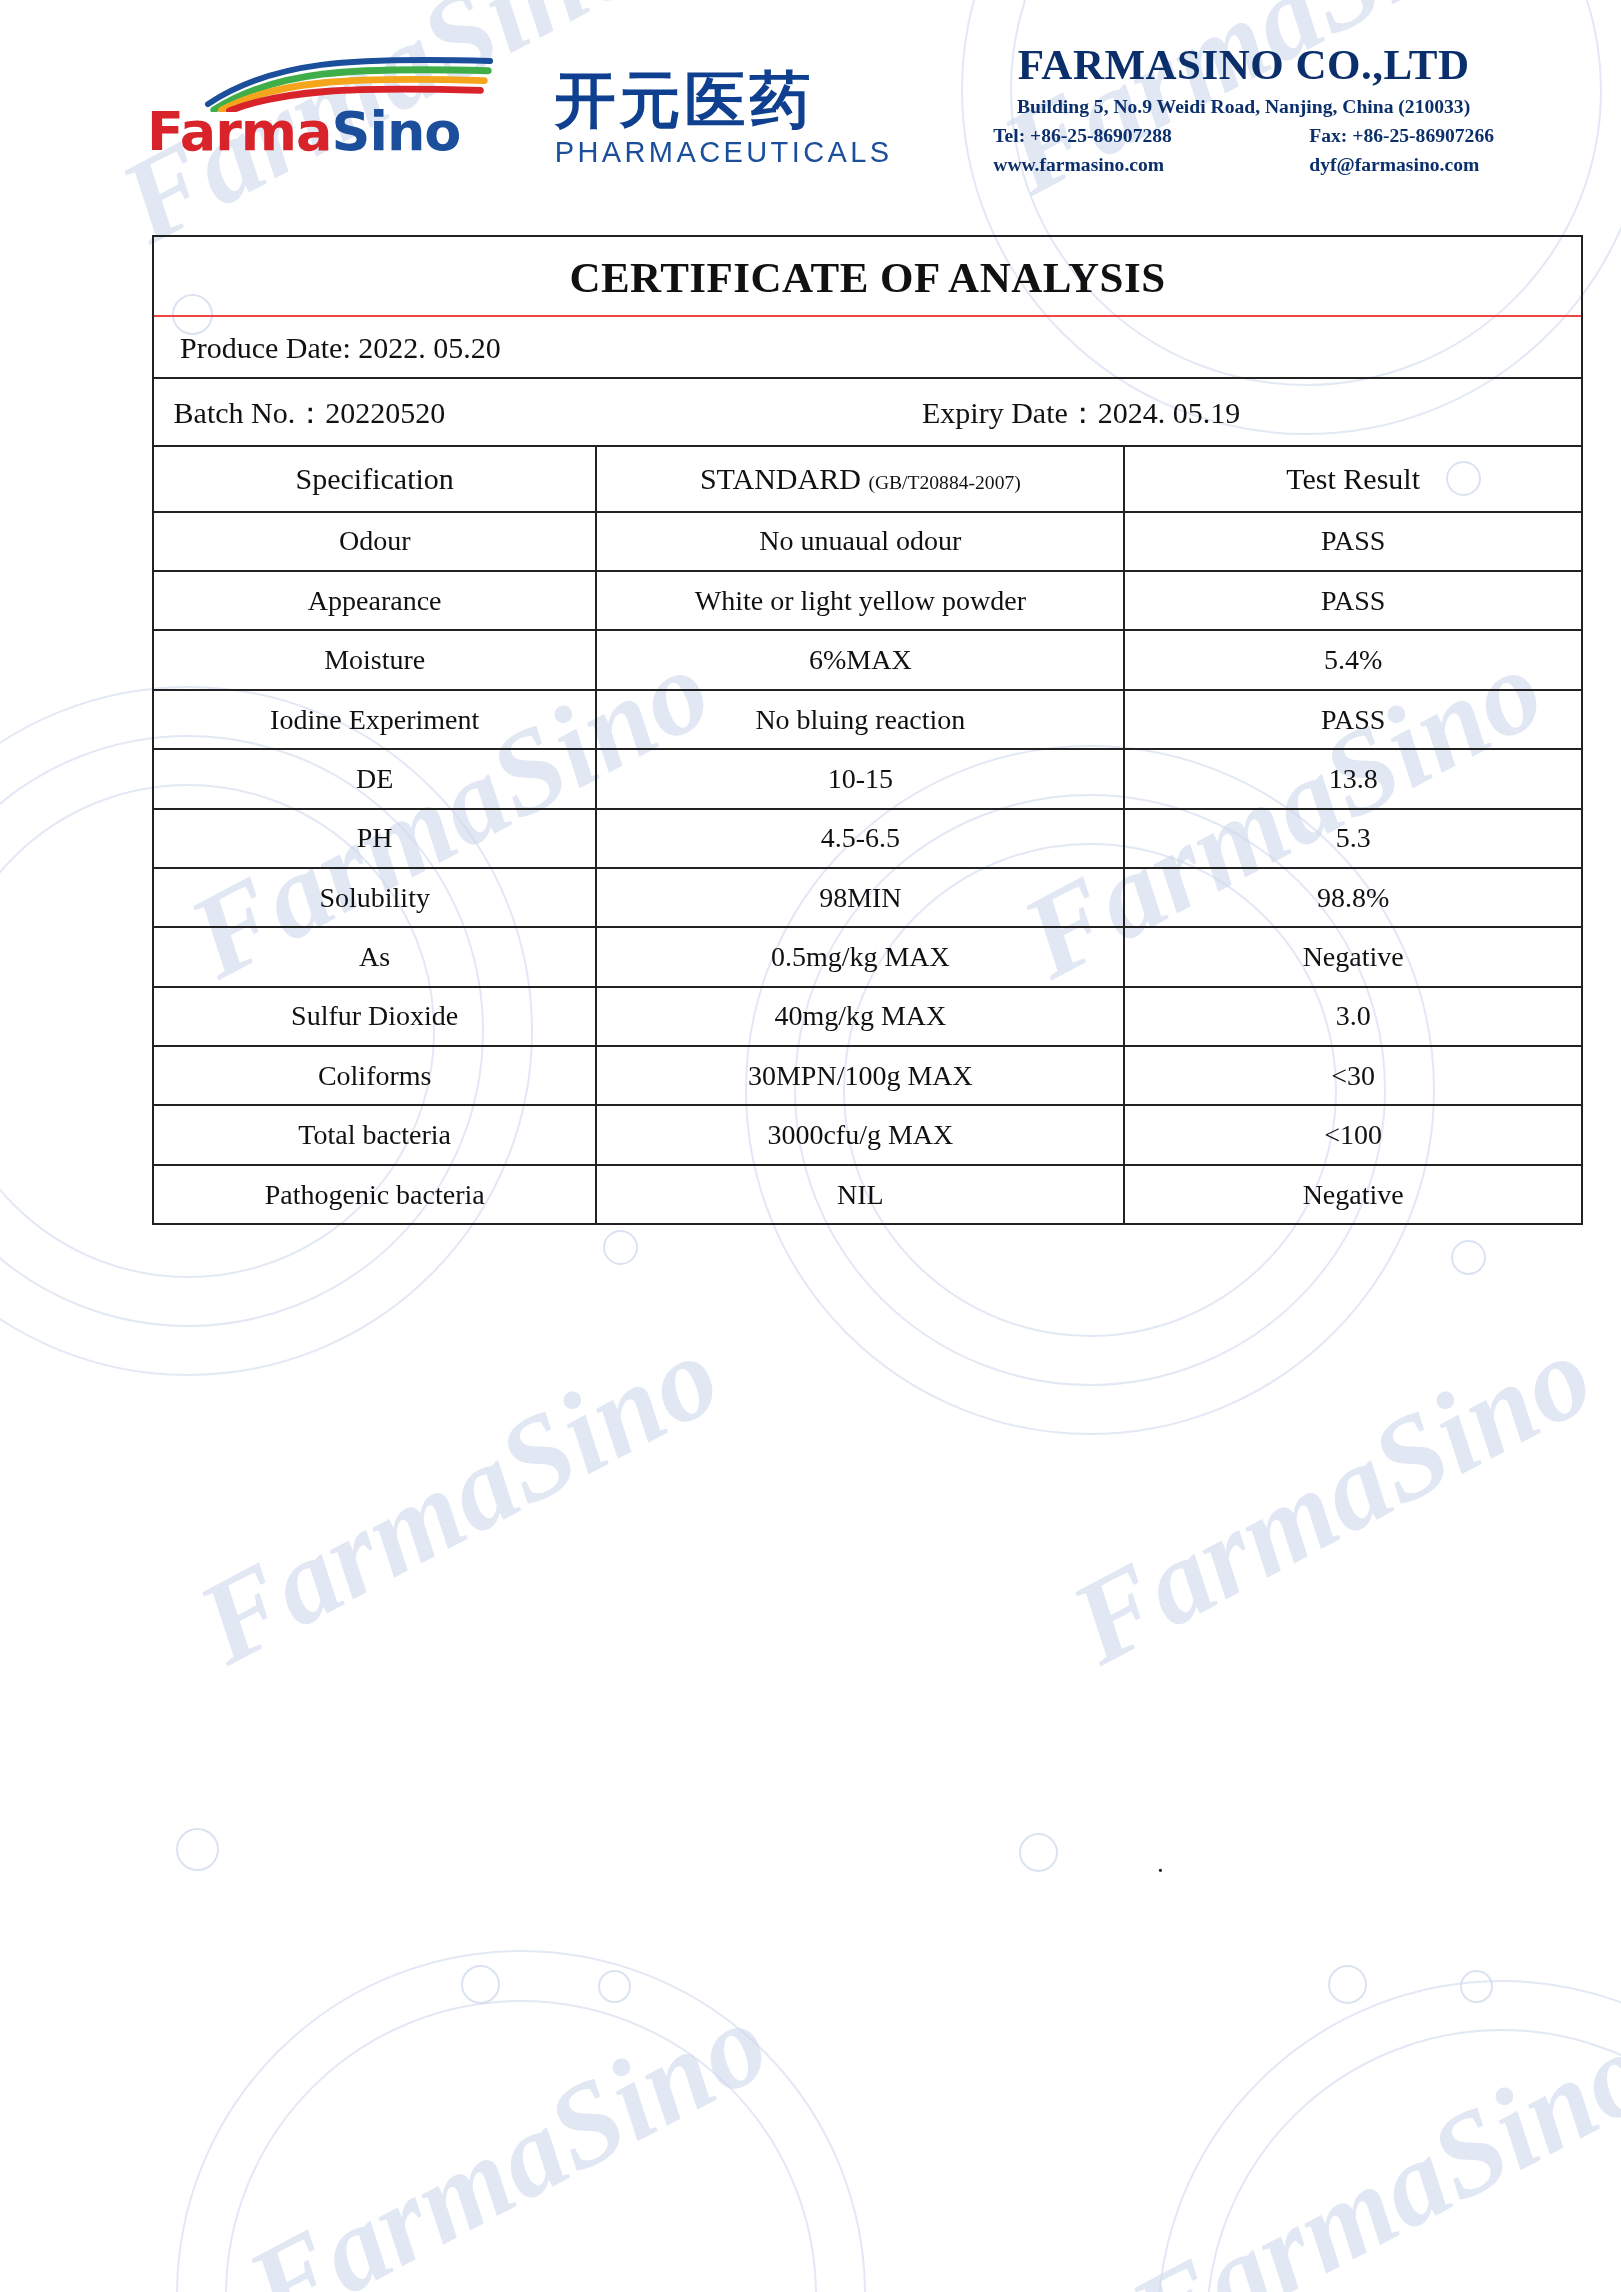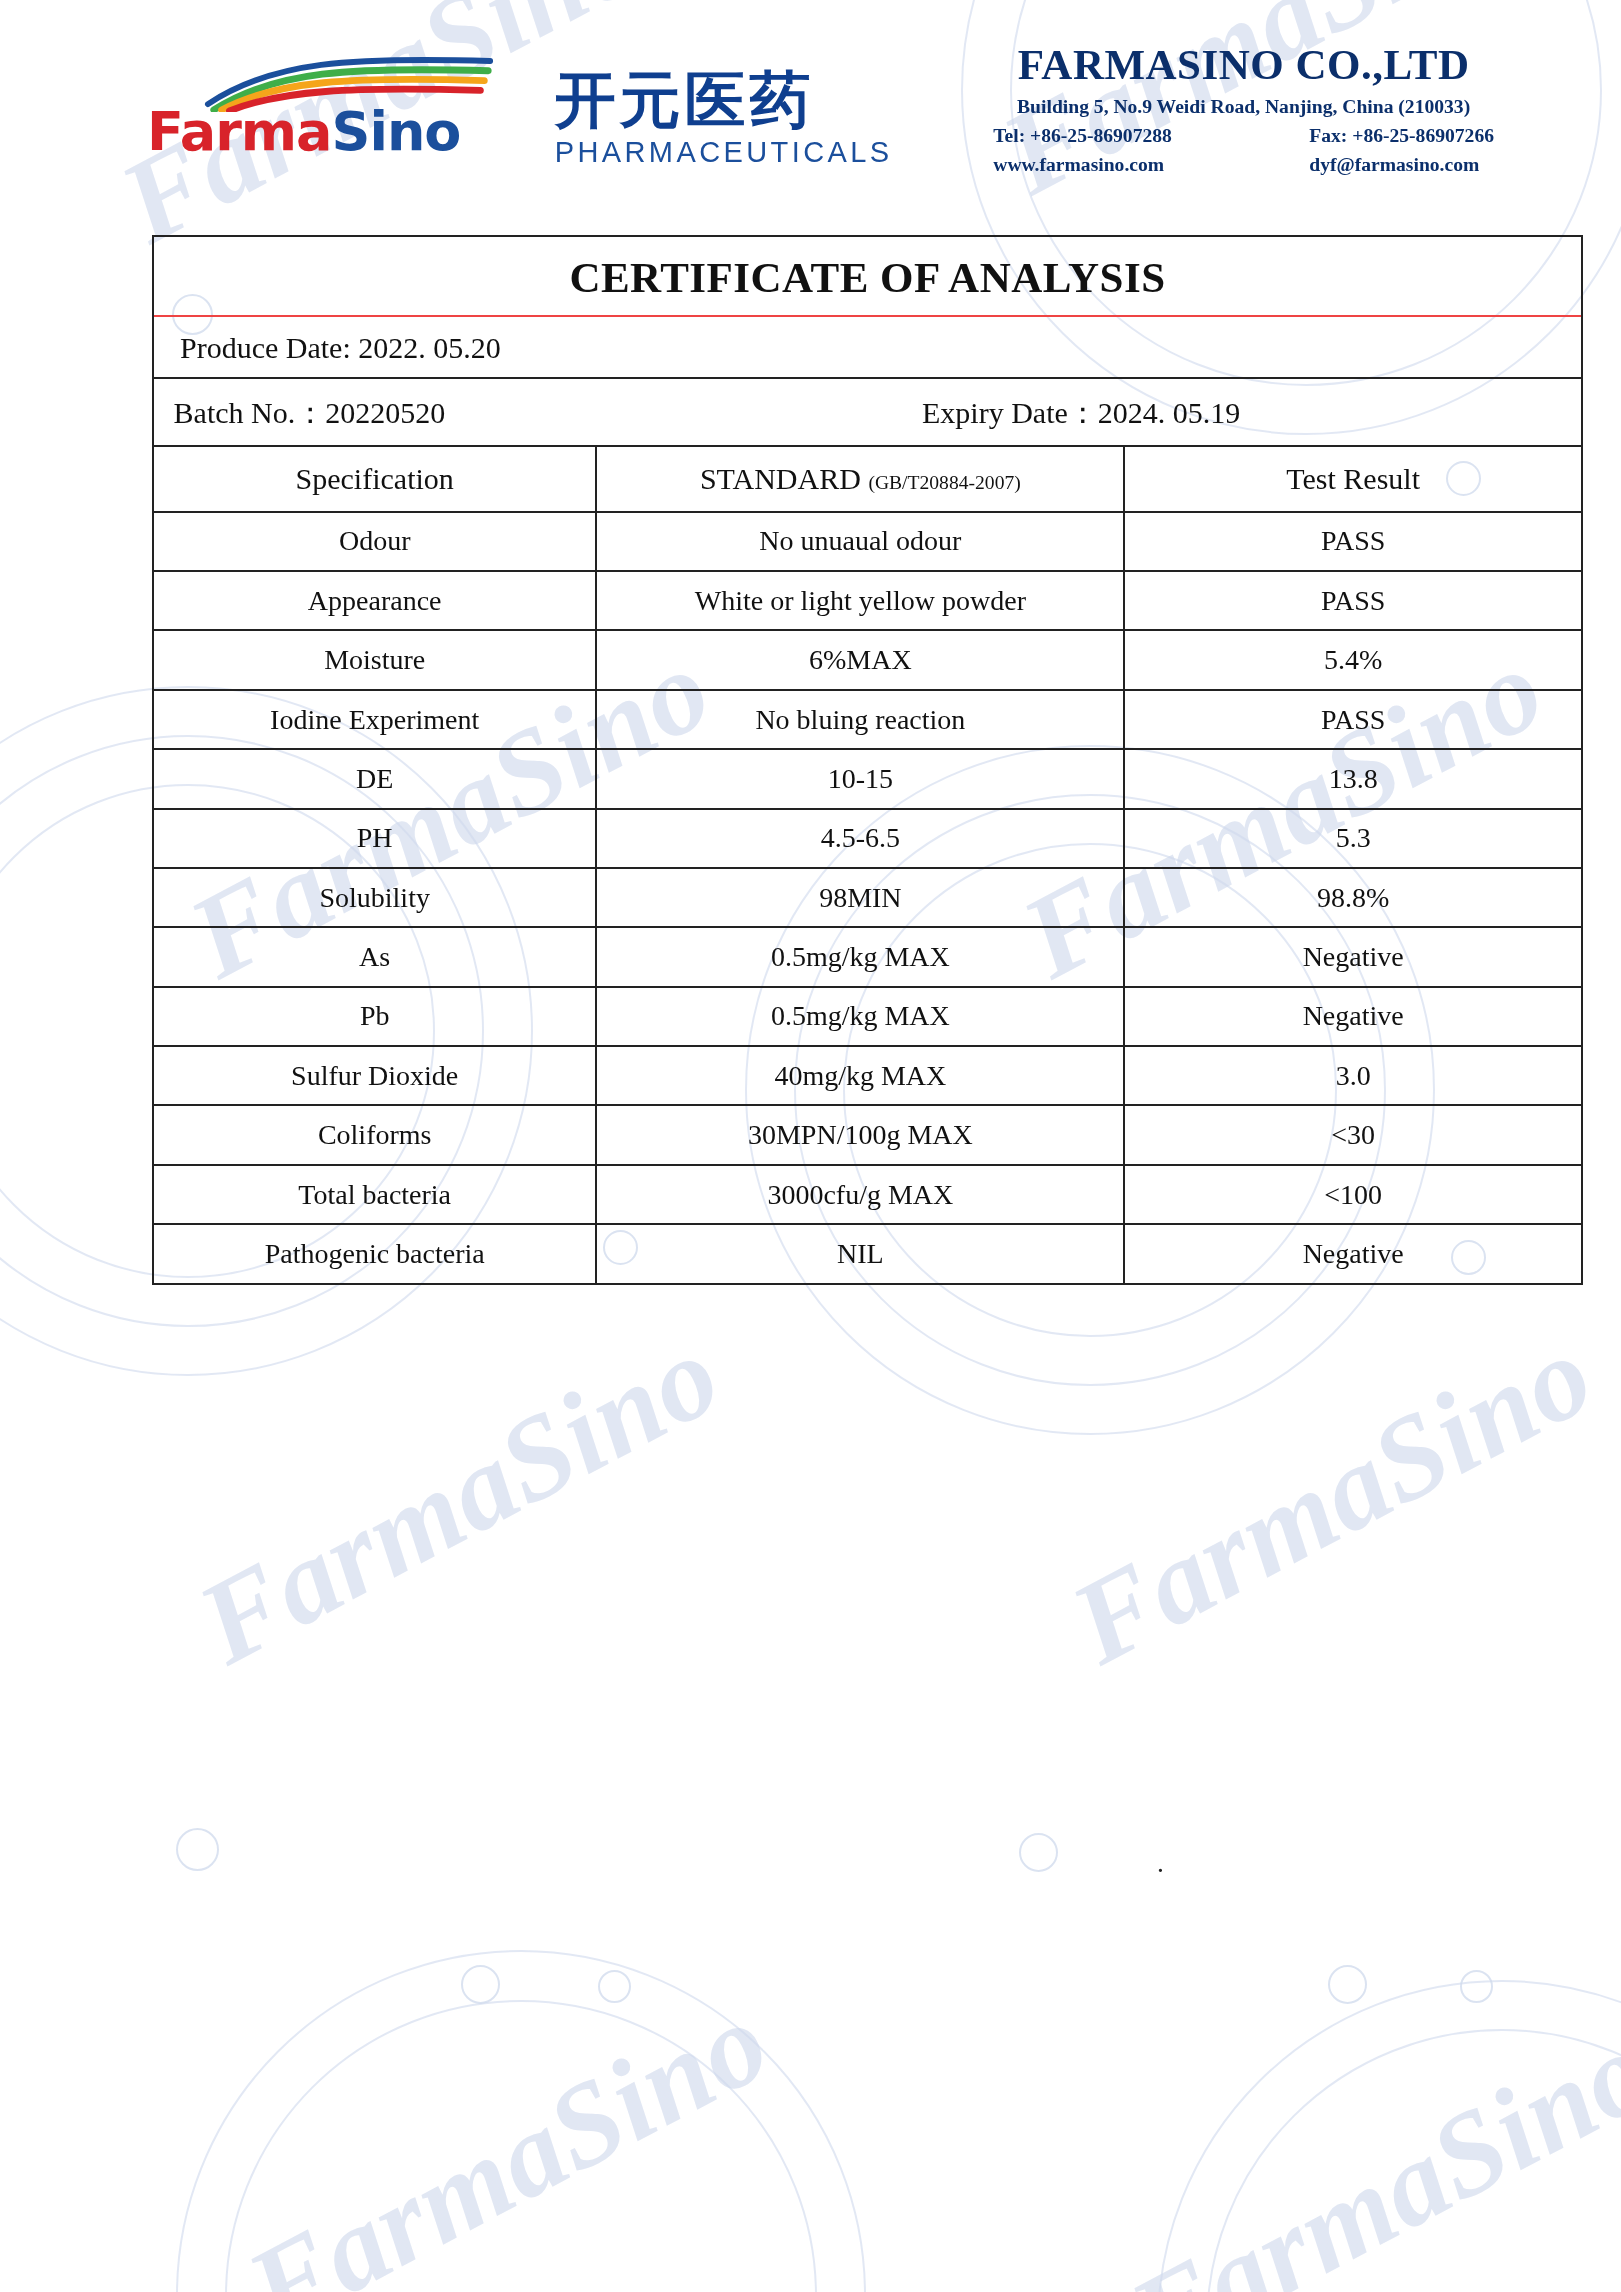--- a/index.html
+++ b/index.html
@@ -334,25 +334,20 @@
             <td class="col-1">Solubility</td>
             <td class="col-2">98MIN</td>
             <td class="col-3">98.8%</td>
           </tr>
           <tr>
             <td class="col-1">As</td>
             <td class="col-2">0.5mg/kg MAX</td>
             <td class="col-3">Negative</td>
           </tr>
           <tr>
-            <td class="col-1">Pb</td>
-            <td class="col-2">0.5mg/kg MAX</td>
-            <td class="col-3">Negative</td>
-          </tr>
-          <tr>
             <td class="col-1">Sulfur Dioxide</td>
             <td class="col-2">40mg/kg MAX</td>
             <td class="col-3">3.0</td>
           </tr>
           <tr>
             <td class="col-1">Coliforms</td>
             <td class="col-2">30MPN/100g MAX</td>
             <td class="col-3">&lt;30</td>
           </tr>
           <tr>

